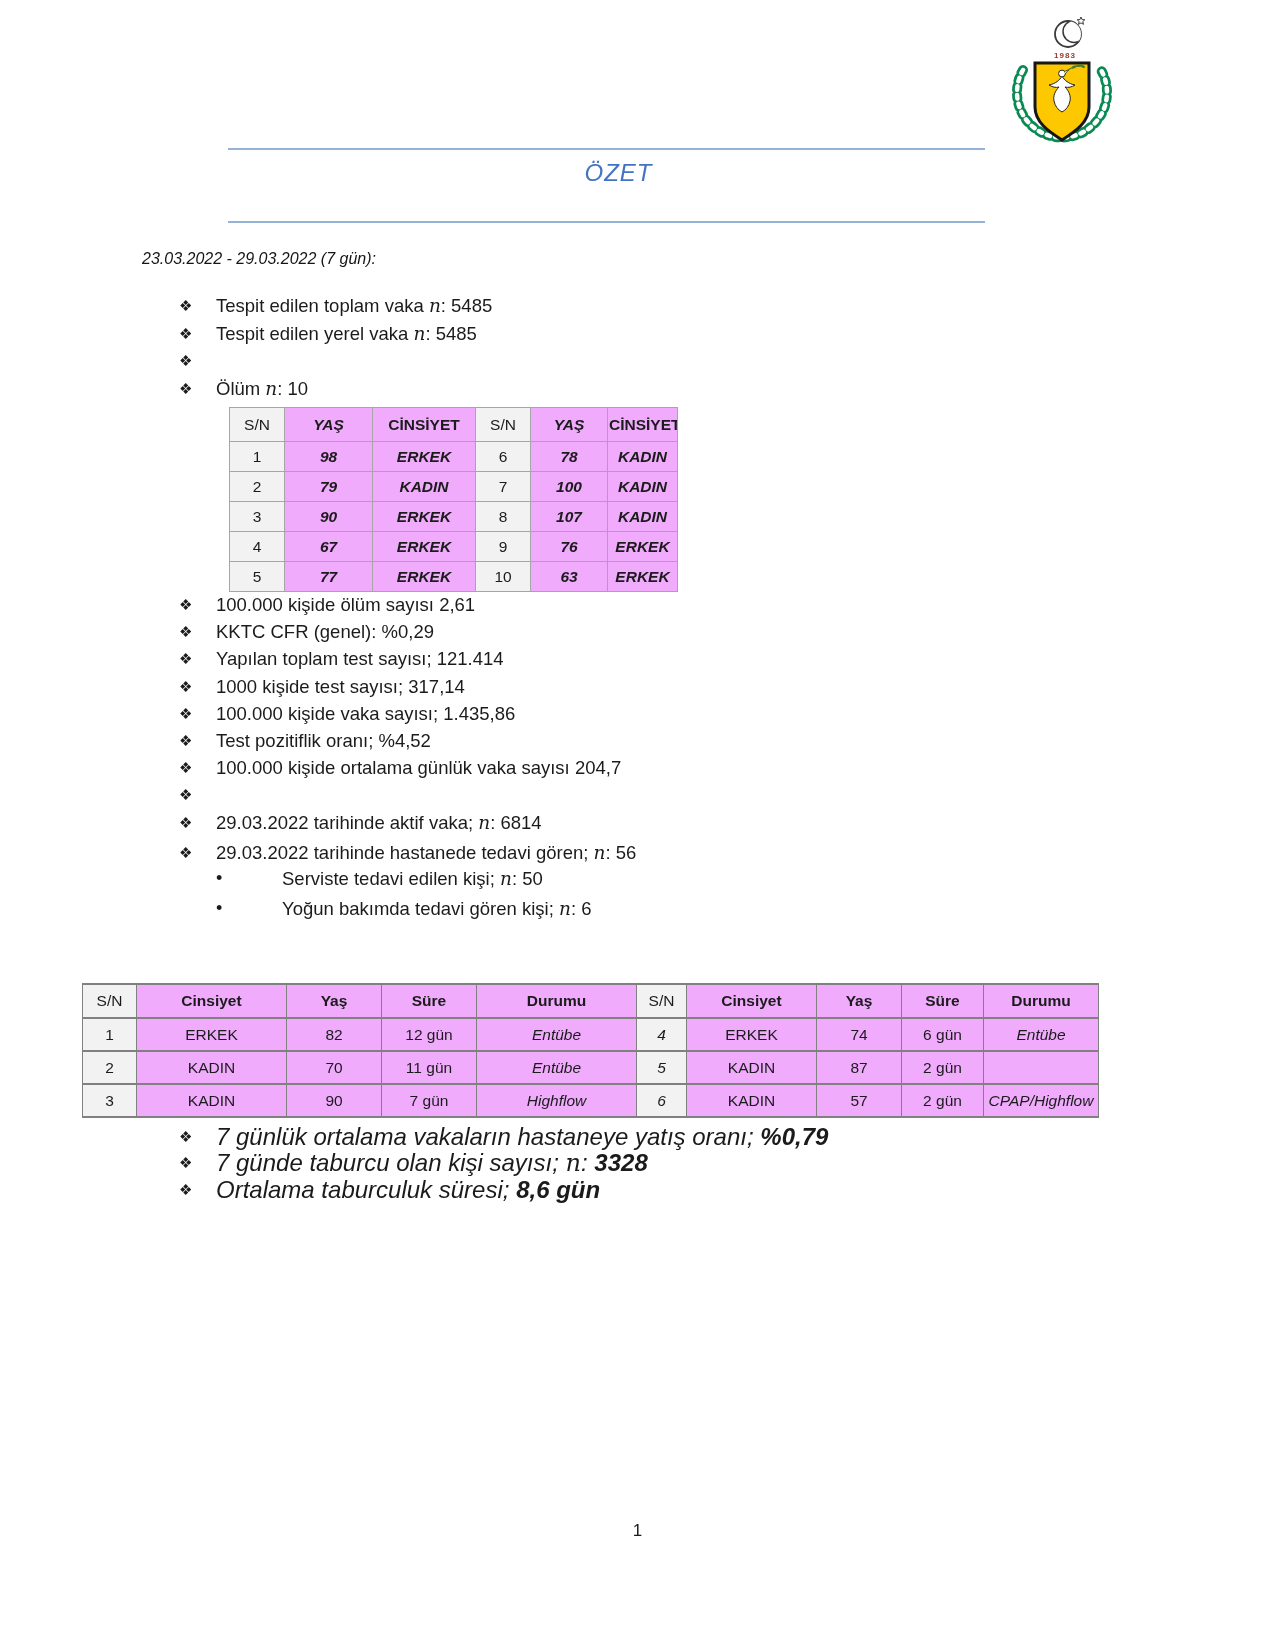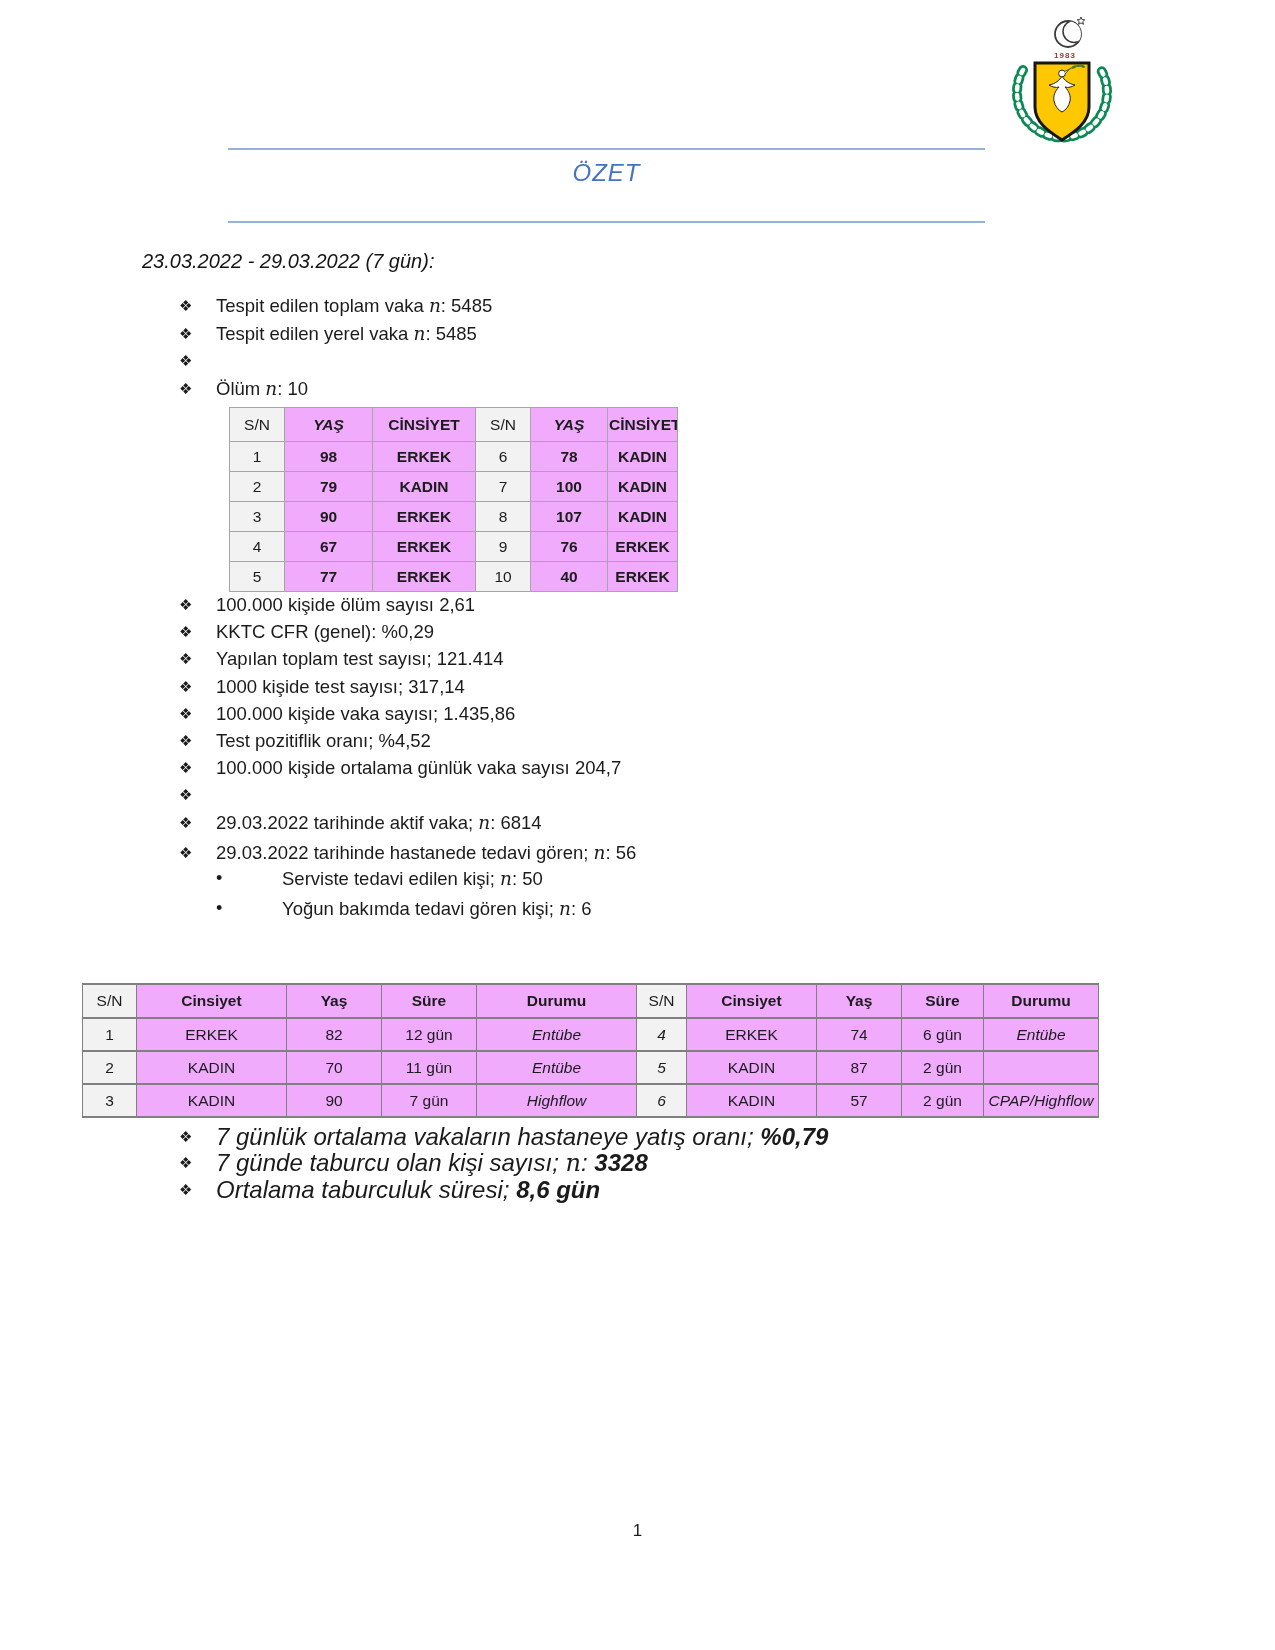--- a/index.html
+++ b/index.html
@@ -6,26 +6,26 @@
   body{
     width:1275px;height:1650px;background:#ffffff;position:relative;
     font-family:"Liberation Sans","DejaVu Sans",sans-serif;color:#1b1b1b;
     -webkit-font-smoothing:antialiased;
   }
   .abs{position:absolute;}
 
   
   .rule{left:228px;width:757px;height:2px;background:#95b3d7;}
   .doc-title{
-    left:228px;top:159px;width:757px;text-align:center;
+    left:240px;top:159px;width:757px;text-align:center;
     font-size:24px;font-style:italic;color:#4472c4;letter-spacing:1px;
   }
 
   
-  .date-line{left:142px;top:250px;font-size:20px;font-style:italic;color:#151515;}
+  .date-line{left:142px;top:250px;font-size:16px;font-style:italic;color:#151515;}
 
   
   ul{list-style:none;margin:0;padding:0;}
   .blist li{display:flex;align-items:flex-start;}
   .blist .blt{width:37px;flex:0 0 37px;font-size:15px;line-height:26px;color:#1b1b1b;}
   .blist .txt{font-size:18.5px;line-height:25px;}
   .n{font-family:"DejaVu Serif","Liberation Serif",serif;font-style:italic;}
   .ul-top{left:179px;top:293px;}
   .ul-top li{height:27.6px;}
   .ul-stats{left:179px;top:592px;}
@@ -44,21 +44,21 @@
   table{border-collapse:collapse;table-layout:fixed;background:#f0abfc;}
   td,th{text-align:center;vertical-align:middle;overflow:hidden;white-space:nowrap;}
 
   .t1{left:229px;top:407px;width:448px;font-size:15.5px;}
   .t1 th,.t1 td{border:1px solid #a6a6a6;}
   .t1 th{height:31px;font-weight:normal;}
   .t1 td{height:27px;}
   .t1 .sn{background:#f2f2f2;}
   .t1 .hyas{font-weight:bold;font-style:italic;}
   .t1 .hcin{font-weight:bold;}
-  .t1 .bi{font-weight:bold;text-align:center;}
+  .t1 .bi{font-weight:bold;font-style:italic;text-align:center;}
 
   .t2{left:82px;top:983px;width:1016px;font-size:15.5px;}
   .t2 th,.t2 td{border:1px solid #808080;border-top-width:2px;border-bottom-width:2px;}
   .t2 th{height:30px;font-weight:bold;}
   .t2 td{height:29px;}
   .t2 .sn{background:#f2f2f2;}
   .t2 .sn-h{background:#f2f2f2;font-weight:normal;}
   .t2 .it{font-style:italic;}
 
   .page-num{left:0;top:1521px;width:1275px;text-align:center;font-size:17px;color:#1b1b1b;}
@@ -177,21 +177,21 @@
       <td class="bi">ERKEK</td>
       <td class="sn">9</td>
       <td class="bi">76</td>
       <td class="bi">ERKEK</td>
     </tr>
     <tr>
       <td class="sn">5</td>
       <td class="bi">77</td>
       <td class="bi">ERKEK</td>
       <td class="sn">10</td>
-      <td class="bi">40</td>
+      <td class="bi">63</td>
       <td class="bi">ERKEK</td>
     </tr>
   </tbody>
 </table>
 
 <ul class="abs blist ul-stats">
   <li>
     <span class="blt">❖</span>
     <span class="txt"><span>100.000 kişide ölüm sayısı 2,61</span><span class="n"></span><span></span></span>
   </li>

